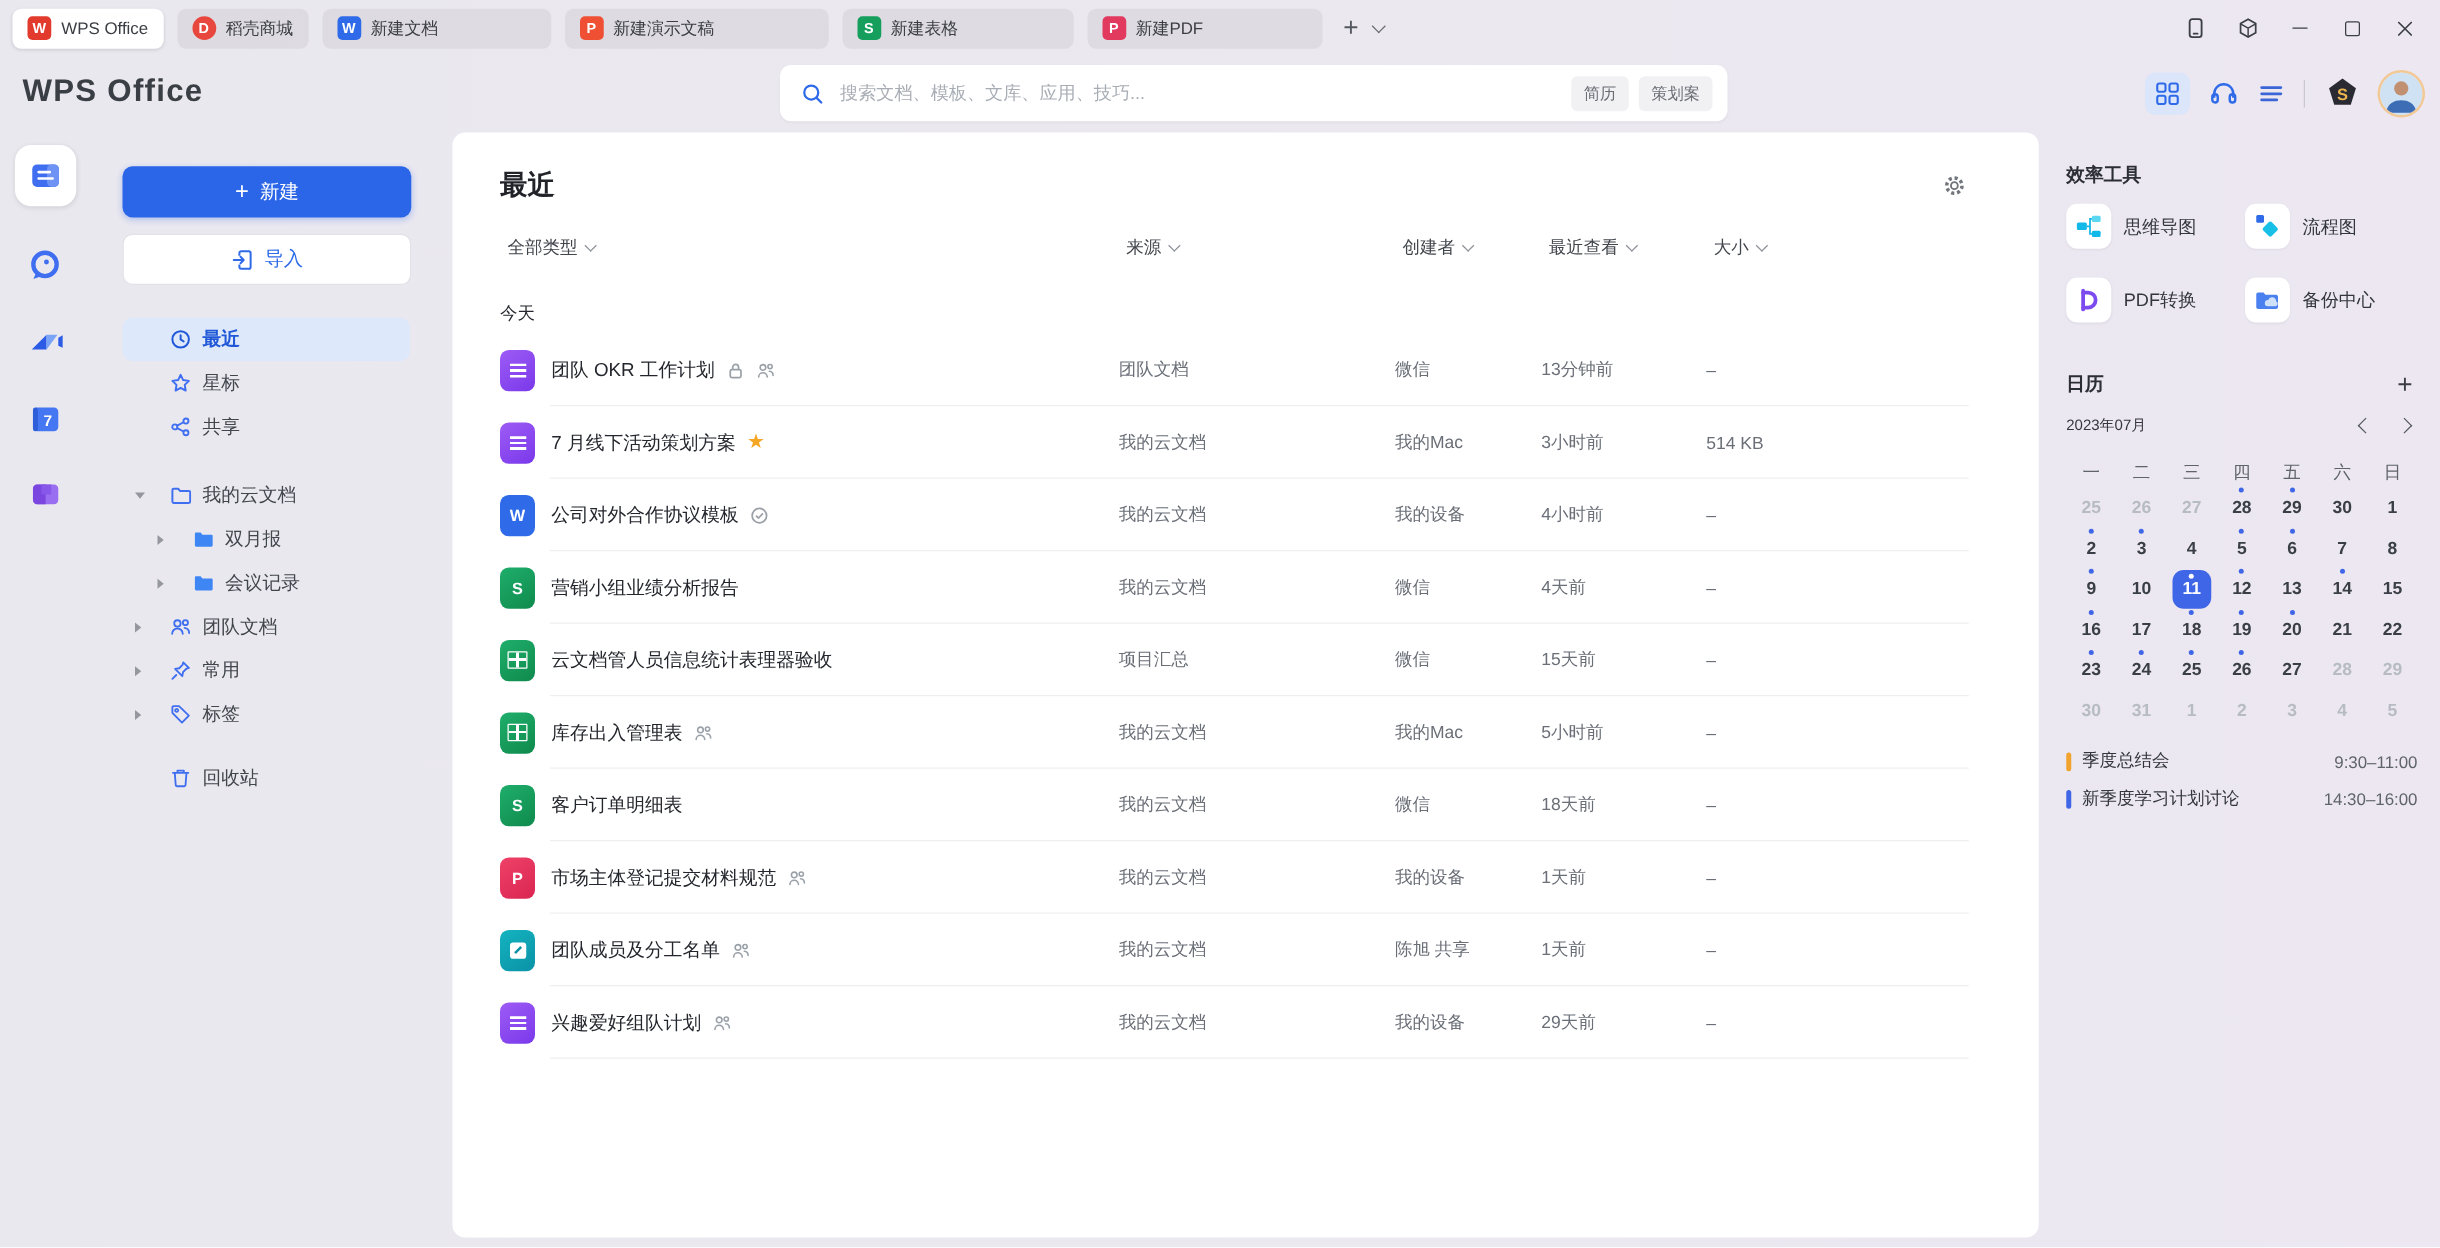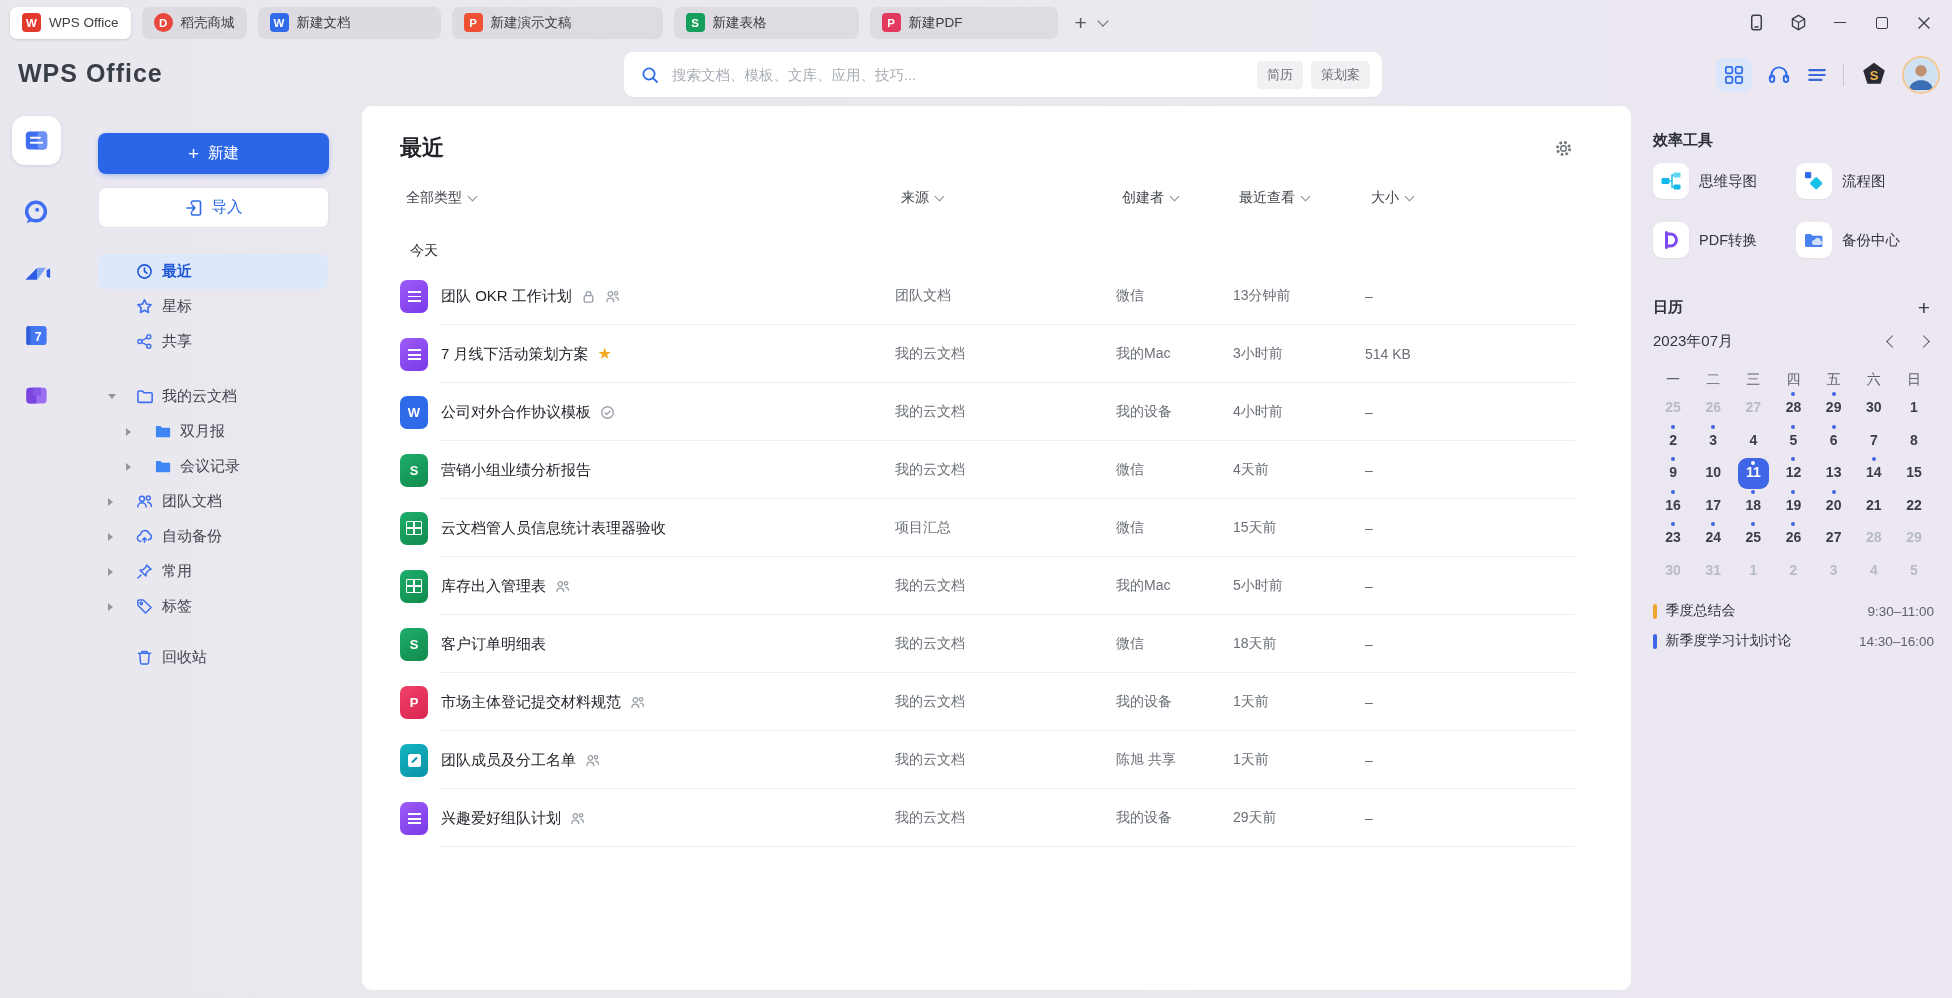--- a/index.html
+++ b/index.html
@@ -72,21 +72,21 @@
 
   
   .card{flex:1;background:#fff;border-radius:10px;margin:0 14px 8px 0;box-sizing:border-box;overflow:hidden;}
   .card-head{display:flex;align-items:center;justify-content:space-between;padding:27px 58px 0 38px;}
   .page-title{font-size:22px;font-weight:bold;color:#212329;line-height:30px;}
   .filters{display:grid;grid-template-columns:495px 221px 117px 132px 1fr;padding:0 56px 0 44px;
            margin-top:18px;height:34px;align-items:center;}
   .filter{display:flex;align-items:center;font-size:14px;color:#41454c;cursor:default;}
   .fchev{width:6px;height:6px;border-right:1.3px solid #8b9097;border-bottom:1.3px solid #8b9097;
          transform:rotate(45deg);margin-left:7px;margin-top:-3px;}
-  .section-label{padding-left:48px;margin-top:18px;height:34px;line-height:34px;font-size:14px;color:#23262c;}
+  .section-label{padding-left:38px;margin-top:18px;height:34px;line-height:34px;font-size:14px;color:#23262c;}
   .file-row{display:grid;grid-template-columns:495px 221px 117px 132px 1fr;padding:0 56px 0 38px;
             height:58px;align-items:center;position:relative;}
   .file-row::after{content:'';position:absolute;left:78px;right:56px;bottom:0;height:1px;background:#efeff2;}
   .name-cell{display:flex;align-items:center;min-width:0;}
   .fname{margin-left:13px;font-size:15px;color:#23262c;white-space:nowrap;overflow:hidden;text-overflow:ellipsis;}
   .cellv{font-size:14px;color:#6a6f77;white-space:nowrap;}
   .ficon{width:28px;height:33px;border-radius:7px;flex:none;display:flex;align-items:center;justify-content:center;
          color:#fff;font-weight:bold;font-size:13px;}
   .ficon.t-doc{background:linear-gradient(145deg,#9d5bf5,#7a39ea);}
   .ficon.t-writer{background:#2f6be8;}
@@ -114,21 +114,21 @@
   .rp-title{margin-top:25px;font-size:15px;font-weight:bold;color:#2b2e34;}
   .tools{display:grid;grid-template-columns:143px 143px;row-gap:23px;margin-top:13px;}
   .tool{display:flex;align-items:center;cursor:default;}
   .tool .tbox{width:36px;height:36px;background:#fff;border-radius:9px;display:flex;align-items:center;
               justify-content:center;box-shadow:0 1px 2px rgba(0,0,0,.05);flex:none;}
   .tool .tname{margin-left:10px;font-size:14.5px;color:#33363c;white-space:nowrap;}
   .cal-head{display:flex;align-items:center;justify-content:space-between;margin-top:40px;}
   .cal-title{font-size:15px;font-weight:bold;color:#2b2e34;}
   .cal-plus{font-size:21px;font-weight:300;color:#3a3d43;line-height:18px;padding-right:4px;}
   .cal-month-row{display:flex;align-items:center;margin-top:15px;}
-  .cal-month{font-size:15px;color:#33363c;flex:1;}
+  .cal-month{font-size:12px;color:#33363c;flex:1;}
   .cal-nav{display:flex;gap:22px;padding-right:6px;}
   .cnav{width:8px;height:8px;border-left:1.5px solid #55585e;border-bottom:1.5px solid #55585e;display:inline-block;}
   .cnav.prev{transform:rotate(45deg);}
   .cnav.next{transform:rotate(225deg);}
   .weekdays{display:grid;grid-template-columns:repeat(7,1fr);margin-top:16px;}
   .wd{text-align:center;font-size:14px;color:#5f646b;height:24px;line-height:24px;}
   .daygrid{display:grid;grid-template-columns:repeat(7,1fr);font-weight:bold;}
   .day{position:relative;height:32.5px;display:flex;align-items:center;justify-content:center;}
   .day .num{position:relative;z-index:2;font-size:14px;color:#3a3f47;line-height:1;}
   .day.muted .num{color:#b7bcc4;}
@@ -392,32 +392,20 @@
                 <path d="M11 8.8c1.9.3 3.4 1.9 3.4 3.9"></path>
               </svg>
             </span>
           <span class="nlabel">团队文档</span>
         </div>
         <div class="nav-item">
           <span class="caret-slot">
               <span class="caret-r"></span>
             </span>
           <span class="nicon">
-              <svg width="17" height="17" viewBox="0 0 16 16" fill="none" stroke="currentColor" stroke-width="1.4" stroke-linecap="round" stroke-linejoin="round">
-                <path d="M4.6 12.6a3.1 3.1 0 01-.3-6.2 4.1 4.1 0 018-1.1 2.9 2.9 0 01-.6 5.7"></path>
-                <path d="M8 13.5V9.4M6.2 11l1.8-1.8L9.8 11"></path>
-              </svg>
-            </span>
-          <span class="nlabel">自动备份</span>
-        </div>
-        <div class="nav-item">
-          <span class="caret-slot">
-              <span class="caret-r"></span>
-            </span>
-          <span class="nicon">
               <svg width="17" height="17" viewBox="0 0 16 16" fill="none" stroke="currentColor" stroke-width="1.4" stroke-linejoin="round" stroke-linecap="round">
                 <path d="M10 1.8l4.2 4.2-1.9.6-2.5 2.5-.5 3.1-5.5-5.5 3.1-.5L9.4 3.7z"></path>
                 <path d="M4.7 11.3L1.8 14.2"></path>
               </svg>
             </span>
           <span class="nlabel">常用</span>
         </div>
         <div class="nav-item">
           <span class="caret-slot">
               <span class="caret-r"></span>

